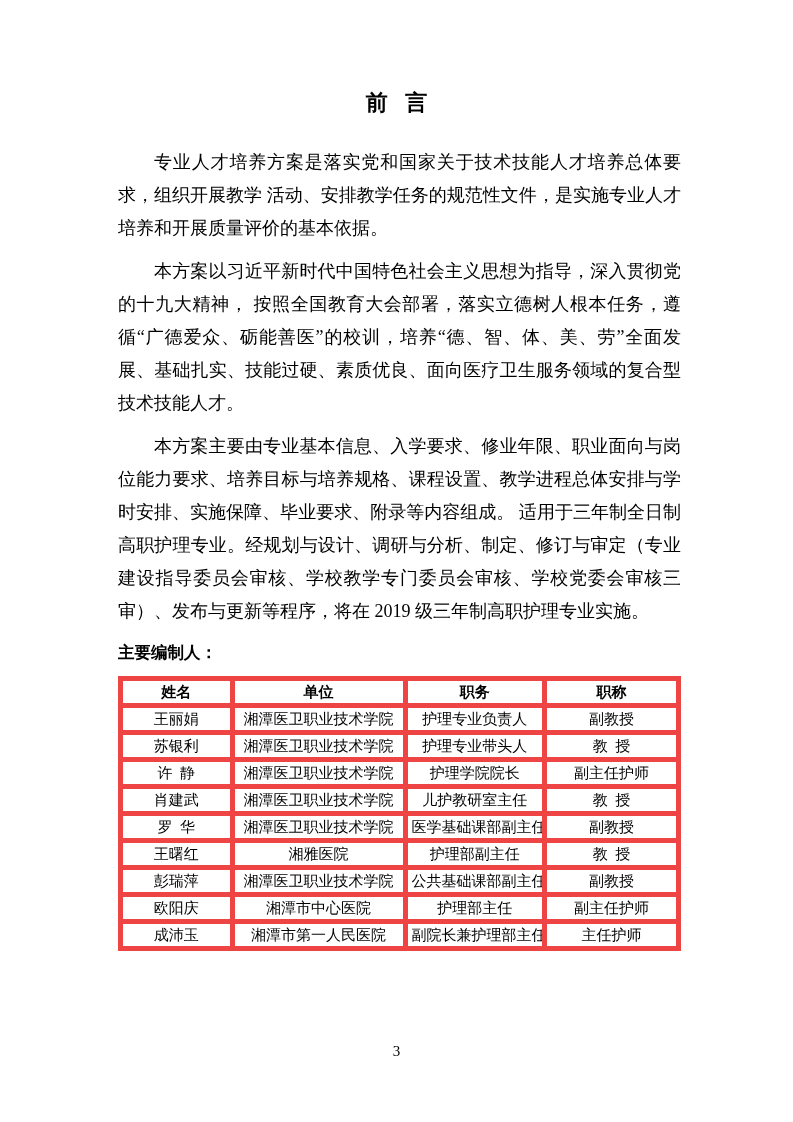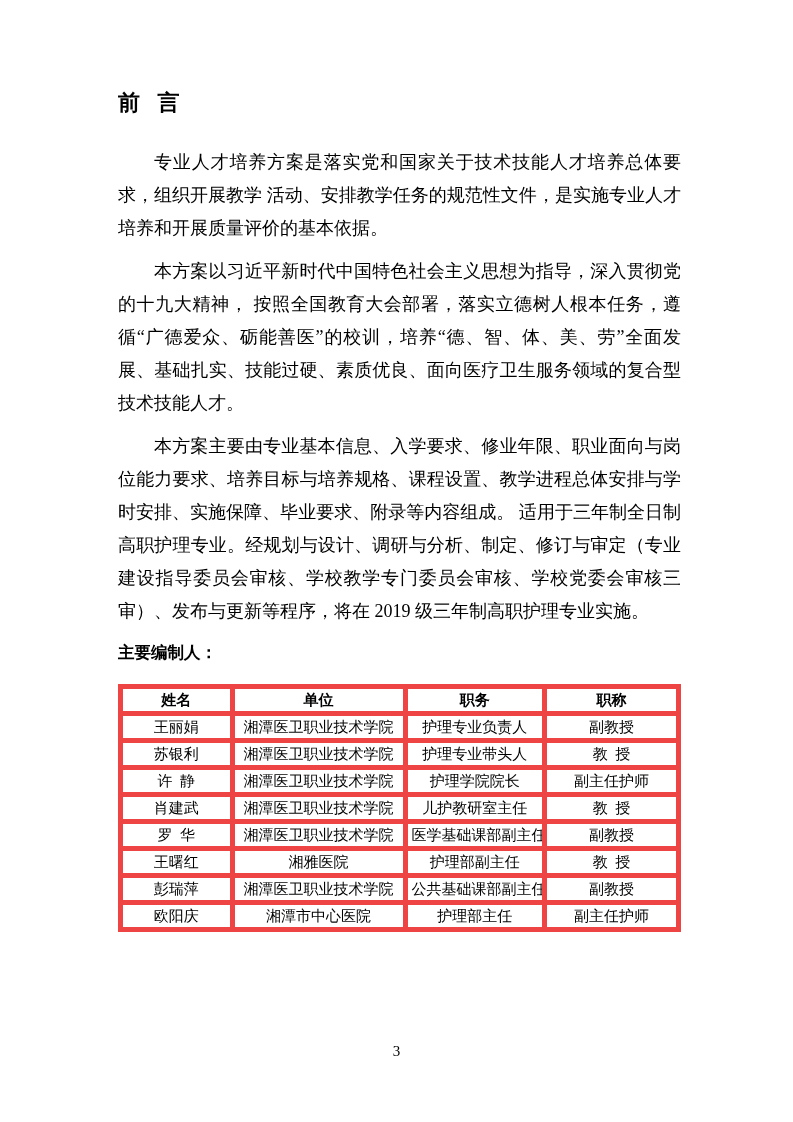--- a/index.html
+++ b/index.html
@@ -11,38 +11,39 @@
   .page {
     position: relative;
     width: 793px;
     height: 1122px;
     margin: 0 auto;
     background: #ffffff;
     padding: 88px 112px 0 118px;
     overflow: hidden;
   }
   .doc-title {
+    text-align: center;
     font-size: 22px;
     font-weight: bold;
     letter-spacing: 6px;
     margin-bottom: 28px;
   }
   .para {
     font-size: 18px;
     line-height: 33px;
     text-align: justify;
     text-indent: 2em;
     margin-bottom: 10px;
   }
   .compilers-label {
     font-size: 16.5px;
     font-weight: bold;
     line-height: 30px;
     margin-top: 4px;
-    margin-bottom: 16px;
+    margin-bottom: 8px;
   }
   table.compilers {
     width: 100%;
     border-collapse: collapse;
     table-layout: fixed;
   }
   table.compilers th,
   table.compilers td {
     border: 5px solid #ef4444;
     text-align: center;
@@ -138,19 +139,25 @@
             <td>湘潭医卫职业技术学院</td>
             <td>公共基础课部副主任</td>
             <td>副教授</td>
           </tr>
           <tr>
             <td>欧阳庆</td>
             <td>湘潭市中心医院</td>
             <td>护理部主任</td>
             <td>副主任护师</td>
           </tr>
+          <tr>
+            <td>成沛玉</td>
+            <td>湘潭市第一人民医院</td>
+            <td>副院长兼护理部主任</td>
+            <td>主任护师</td>
+          </tr>
         </tbody>
     </table>
   </div>
 
   <div class="page-number">3</div>
 
 </div>
 
 </body></html>

